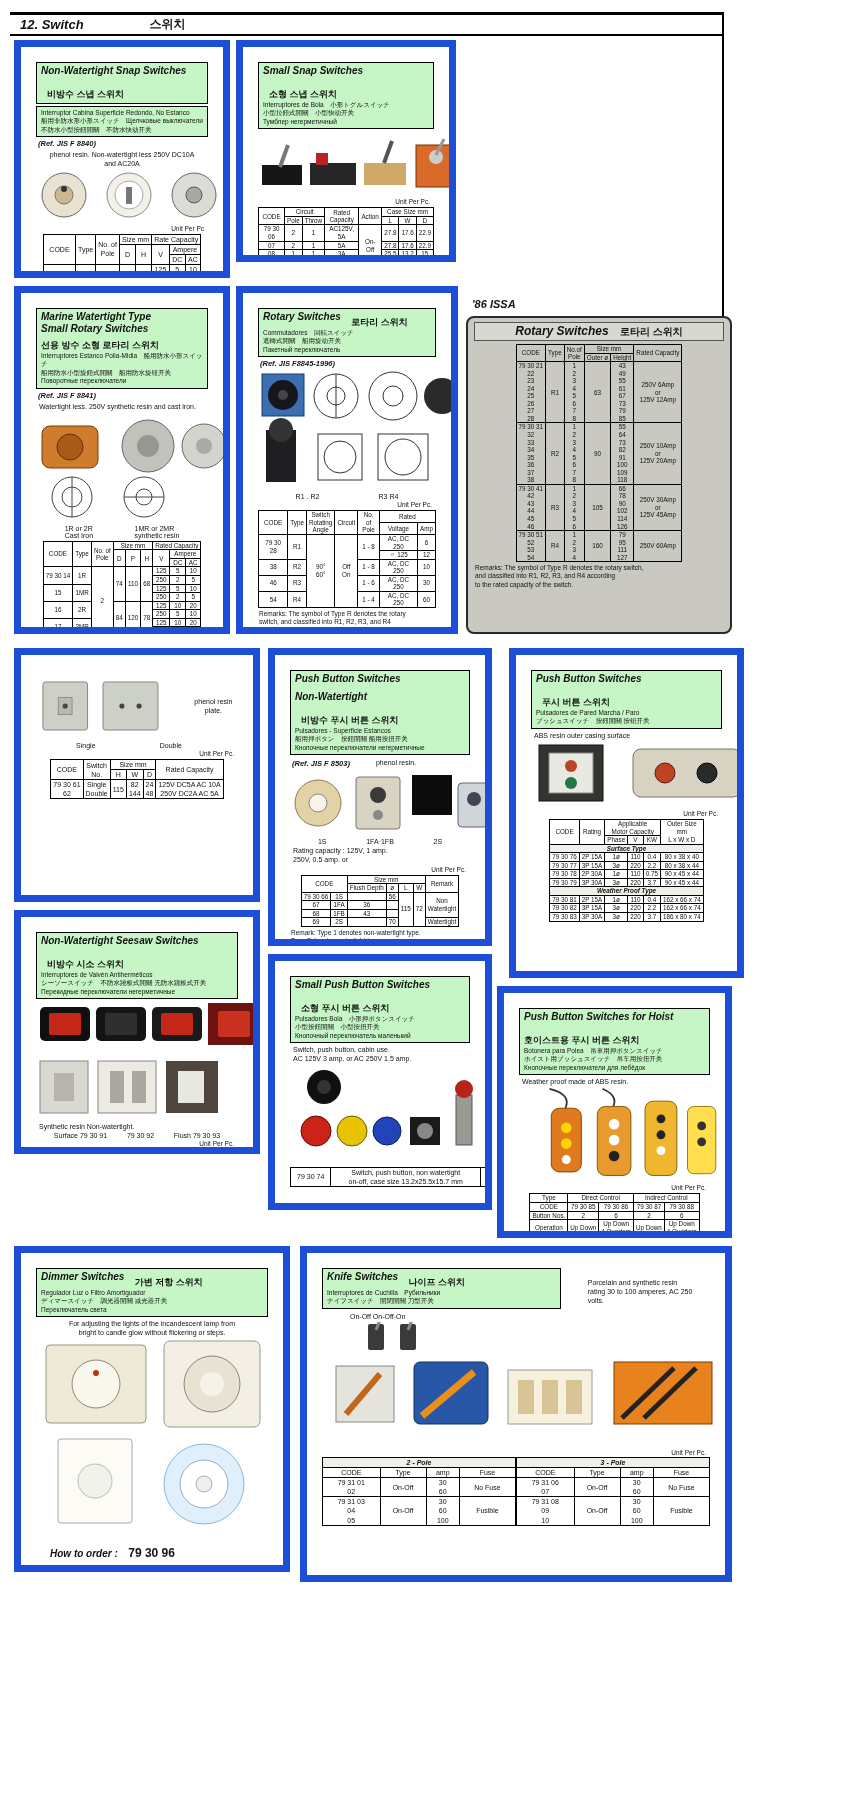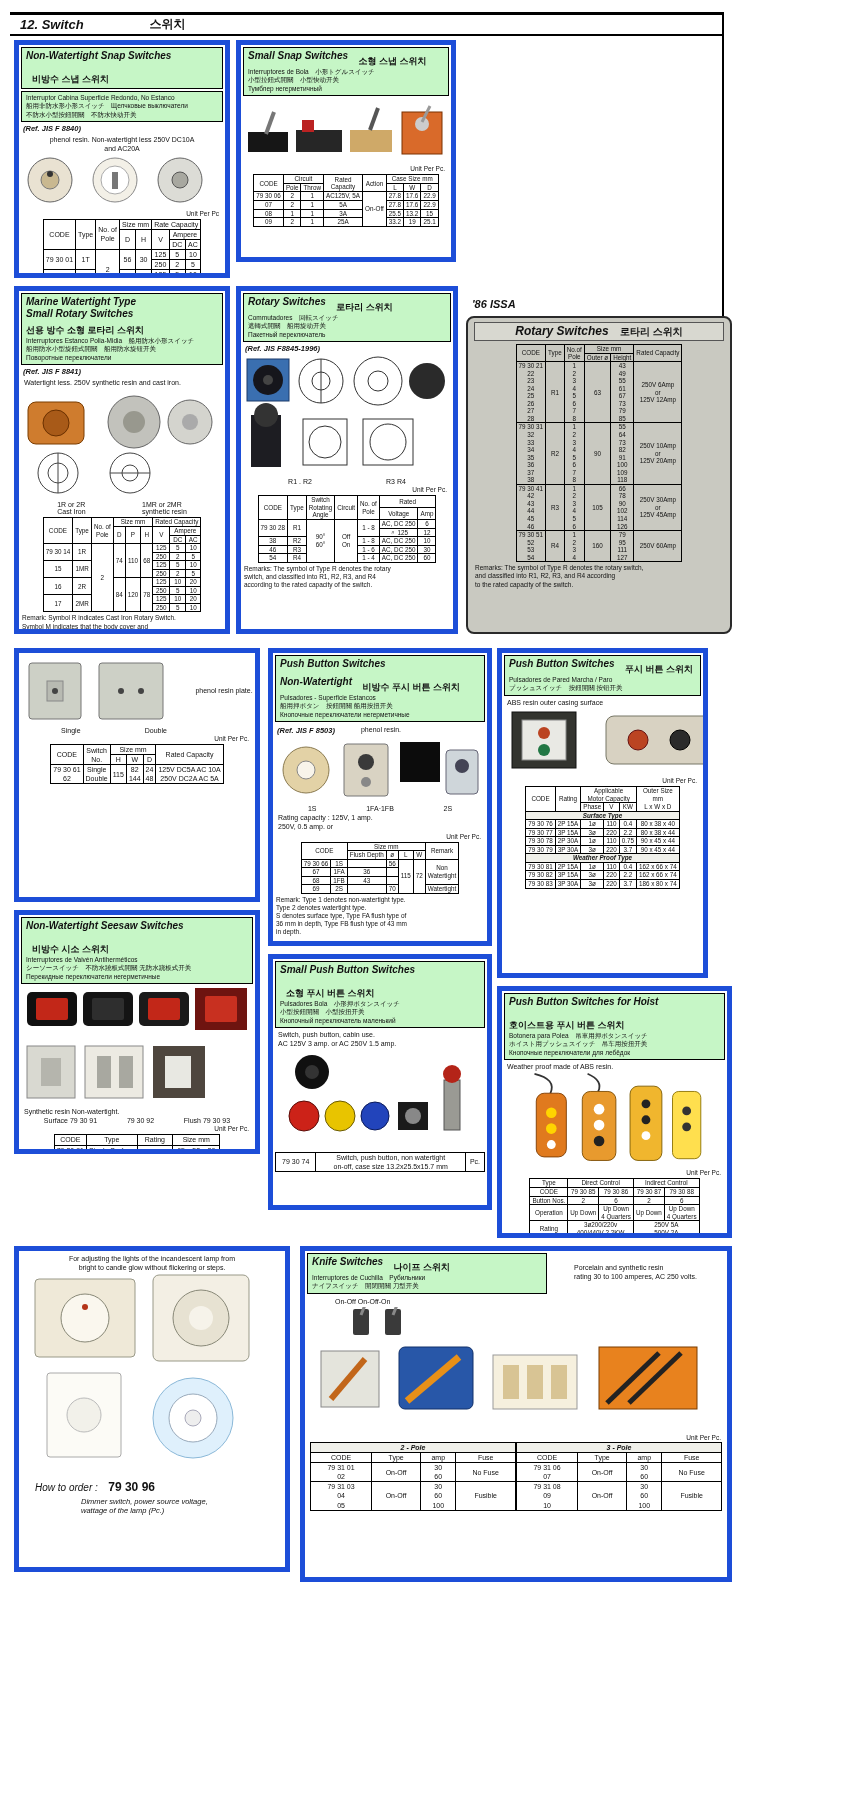--- a/index.html
+++ b/index.html
@@ -5,21 +5,21 @@
   * { margin:0; padding:0; box-sizing:border-box; }
   html,body { background:#fff; }
   body { width:849px; height:1799px; position:relative; font-family:"Liberation Sans", sans-serif; color:#111; }
   .page { position:absolute; inset:0;border-radius:13px; }
   .hdr { position:absolute; left:10px; top:12px; width:712px; height:24px;
          border-top:3px solid #000; border-bottom:2px solid #000;
          display:flex; align-items:center; padding-left:10px; background:#fff; }
   .hdr-en { font-size:13px; font-weight:bold; font-style:italic; }
   .hdr-ko { font-size:12px; font-weight:bold; margin-left:66px;text-align:center; }
   .vrule { position:absolute; left:722px; top:12px; height:622px; width:0; border-left:2px solid #000; }
-  .sec { position:absolute; border:5px solid #1d4ed8; background:#fff; padding:2px; overflow:hidden; }
+  .sec { position:absolute; border:7px solid #1d4ed8; background:#fff; padding:15px; overflow:hidden; }
   .greenbox { background:#c6f6c6; border:1px solid #000; padding:2px 4px; margin-bottom:2px; }
   .t-en { font-weight:bold; font-style:italic; font-size:10px; line-height:1.15; display:inline-block; vertical-align:top; }
   .t-ko { font-weight:bold; font-size:9px; margin-left:6px; display:inline-block; }
   .langs { font-size:6.5px; line-height:1.3; }
   .pre { white-space:pre-line; }
   .ref { font-size:7.5px; font-weight:bold; font-style:italic; margin:2px 2px; }
   .desc { font-size:7px; text-align:center; line-height:1.3; margin:1px 0; }
   .descL { font-size:7px; text-align:left; line-height:1.3; margin:1px 0 1px 3px; }
   .unit { font-size:6.5px; text-align:right; margin:1px 4px 1px 0; }
   .imgrow { text-align:center; margin:1px 0; }
@@ -30,21 +30,21 @@
   .t .band { font-style:italic; font-weight:bold; background:#f0f0ea; }
   .t6 th, .t6 td { font-size:6.3px; line-height:1.2; }
   .remark { font-size:6.5px; line-height:1.25; margin:2px 1px 0 1px; white-space:pre-line; }
   .issa-tag { position:absolute; left:472px; top:298px; font-style:italic; font-weight:bold; font-size:11px; }
   .issa-box { position:absolute; left:466px; top:316px; width:266px; height:318px;
               background:#c9c9c1; border:2px solid #2a2a2a; border-radius:8px; padding:4px 6px; overflow:hidden; }
   .issa-title { text-align:center; font-weight:bold; font-style:italic; font-size:12px;
                 border:1px solid #555; background:#d8d8d0; margin-bottom:3px; padding:1px; }
   .issa-title .ko { font-style:normal; font-size:10px; margin-left:8px; }
   .order { margin:4px 0 0 14px; }
-  .order-label { font-weight:normal; font-style:italic; font-size:10px; }
+  .order-label { font-weight:bold; font-style:italic; font-size:10px; }
   .order-code { font-weight:bold; font-size:12px; margin-left:6px; }
   .order-note { font-size:7.5px; font-style:italic; margin:2px 0 0 60px; white-space:pre-line; }
   .flexrow { display:flex; align-items:flex-start; gap:24px; }
 </style>
 </head>
 <body>
 
 <div class="page">
 
   <div class="hdr">
@@ -675,21 +675,21 @@
           </tr>
         </tbody>
       </table>
     <div class="remark">Remark:  Type 1 denotes non-watertight type.
 Type 2 denotes watertight type.
 S denotes surface type, Type FA flush type of
 36 mm in depth, Type FB flush type of 43 mm
 in depth.</div>
   </div>
 
-  <div class="sec" style="left:497px;top:648px;width:211px;height:330px;">
+  <div class="sec" style="left:509px;top:648px;width:235px;height:330px;">
     <div class="greenbox">
       <span class="t-en">Push Button Switches</span>
       <span class="t-ko">푸시 버튼 스위치</span>
       <div class="langs pre">Pulsadores de Pared Marcha / Paro
 プッシュスイッチ　按鈕開關 按钮开关</div>
     </div>
     <div class="descL">ABS resin outer casing surface</div>
     <div class="imgrow">
       <svg width="222" height="64" viewBox="0 0 222 64">
         <rect x="8" y="4" width="64" height="56" fill="#33342f" stroke="#111"></rect>
@@ -956,20 +956,27 @@
             <td>11.4-
 12.6</td>
             <td>17.2-
 18.4</td>
           </tr>
         </tbody>
       </table>
   </div>
 
   <div class="sec" style="left:14px;top:1246px;width:276px;height:326px;">
+    <div class="greenbox">
+      <span class="t-en">Dimmer Switches</span>
+      <span class="t-ko">가변 저항 스위치</span>
+      <div class="langs pre">Regulador Luz o Filtro Amortiguador
+ディマースイッチ　調光器開關 减光器开关
+Переключатель света</div>
+    </div>
     <div class="desc pre">For adjusting the lights of the incandescent lamp from
 bright to candle glow without flickering or steps.</div>
     <div class="imgrow">
       <svg width="255" height="196" viewBox="0 0 255 196">
         <rect x="10" y="6" width="100" height="78" rx="4" fill="#efe9d8" stroke="#998"></rect>
           <circle cx="60" cy="45" r="24" fill="#faf7ee" stroke="#887"></circle>
           <circle cx="60" cy="34" r="3" fill="#b43418"></circle>
         <rect x="128" y="2" width="96" height="86" rx="6" fill="#f3efe4" stroke="#998"></rect>
           <circle cx="176" cy="45" r="28" fill="#e7e2d2" stroke="#887"></circle>
           <circle cx="176" cy="45" r="12" fill="#f6f3ea"></circle>

